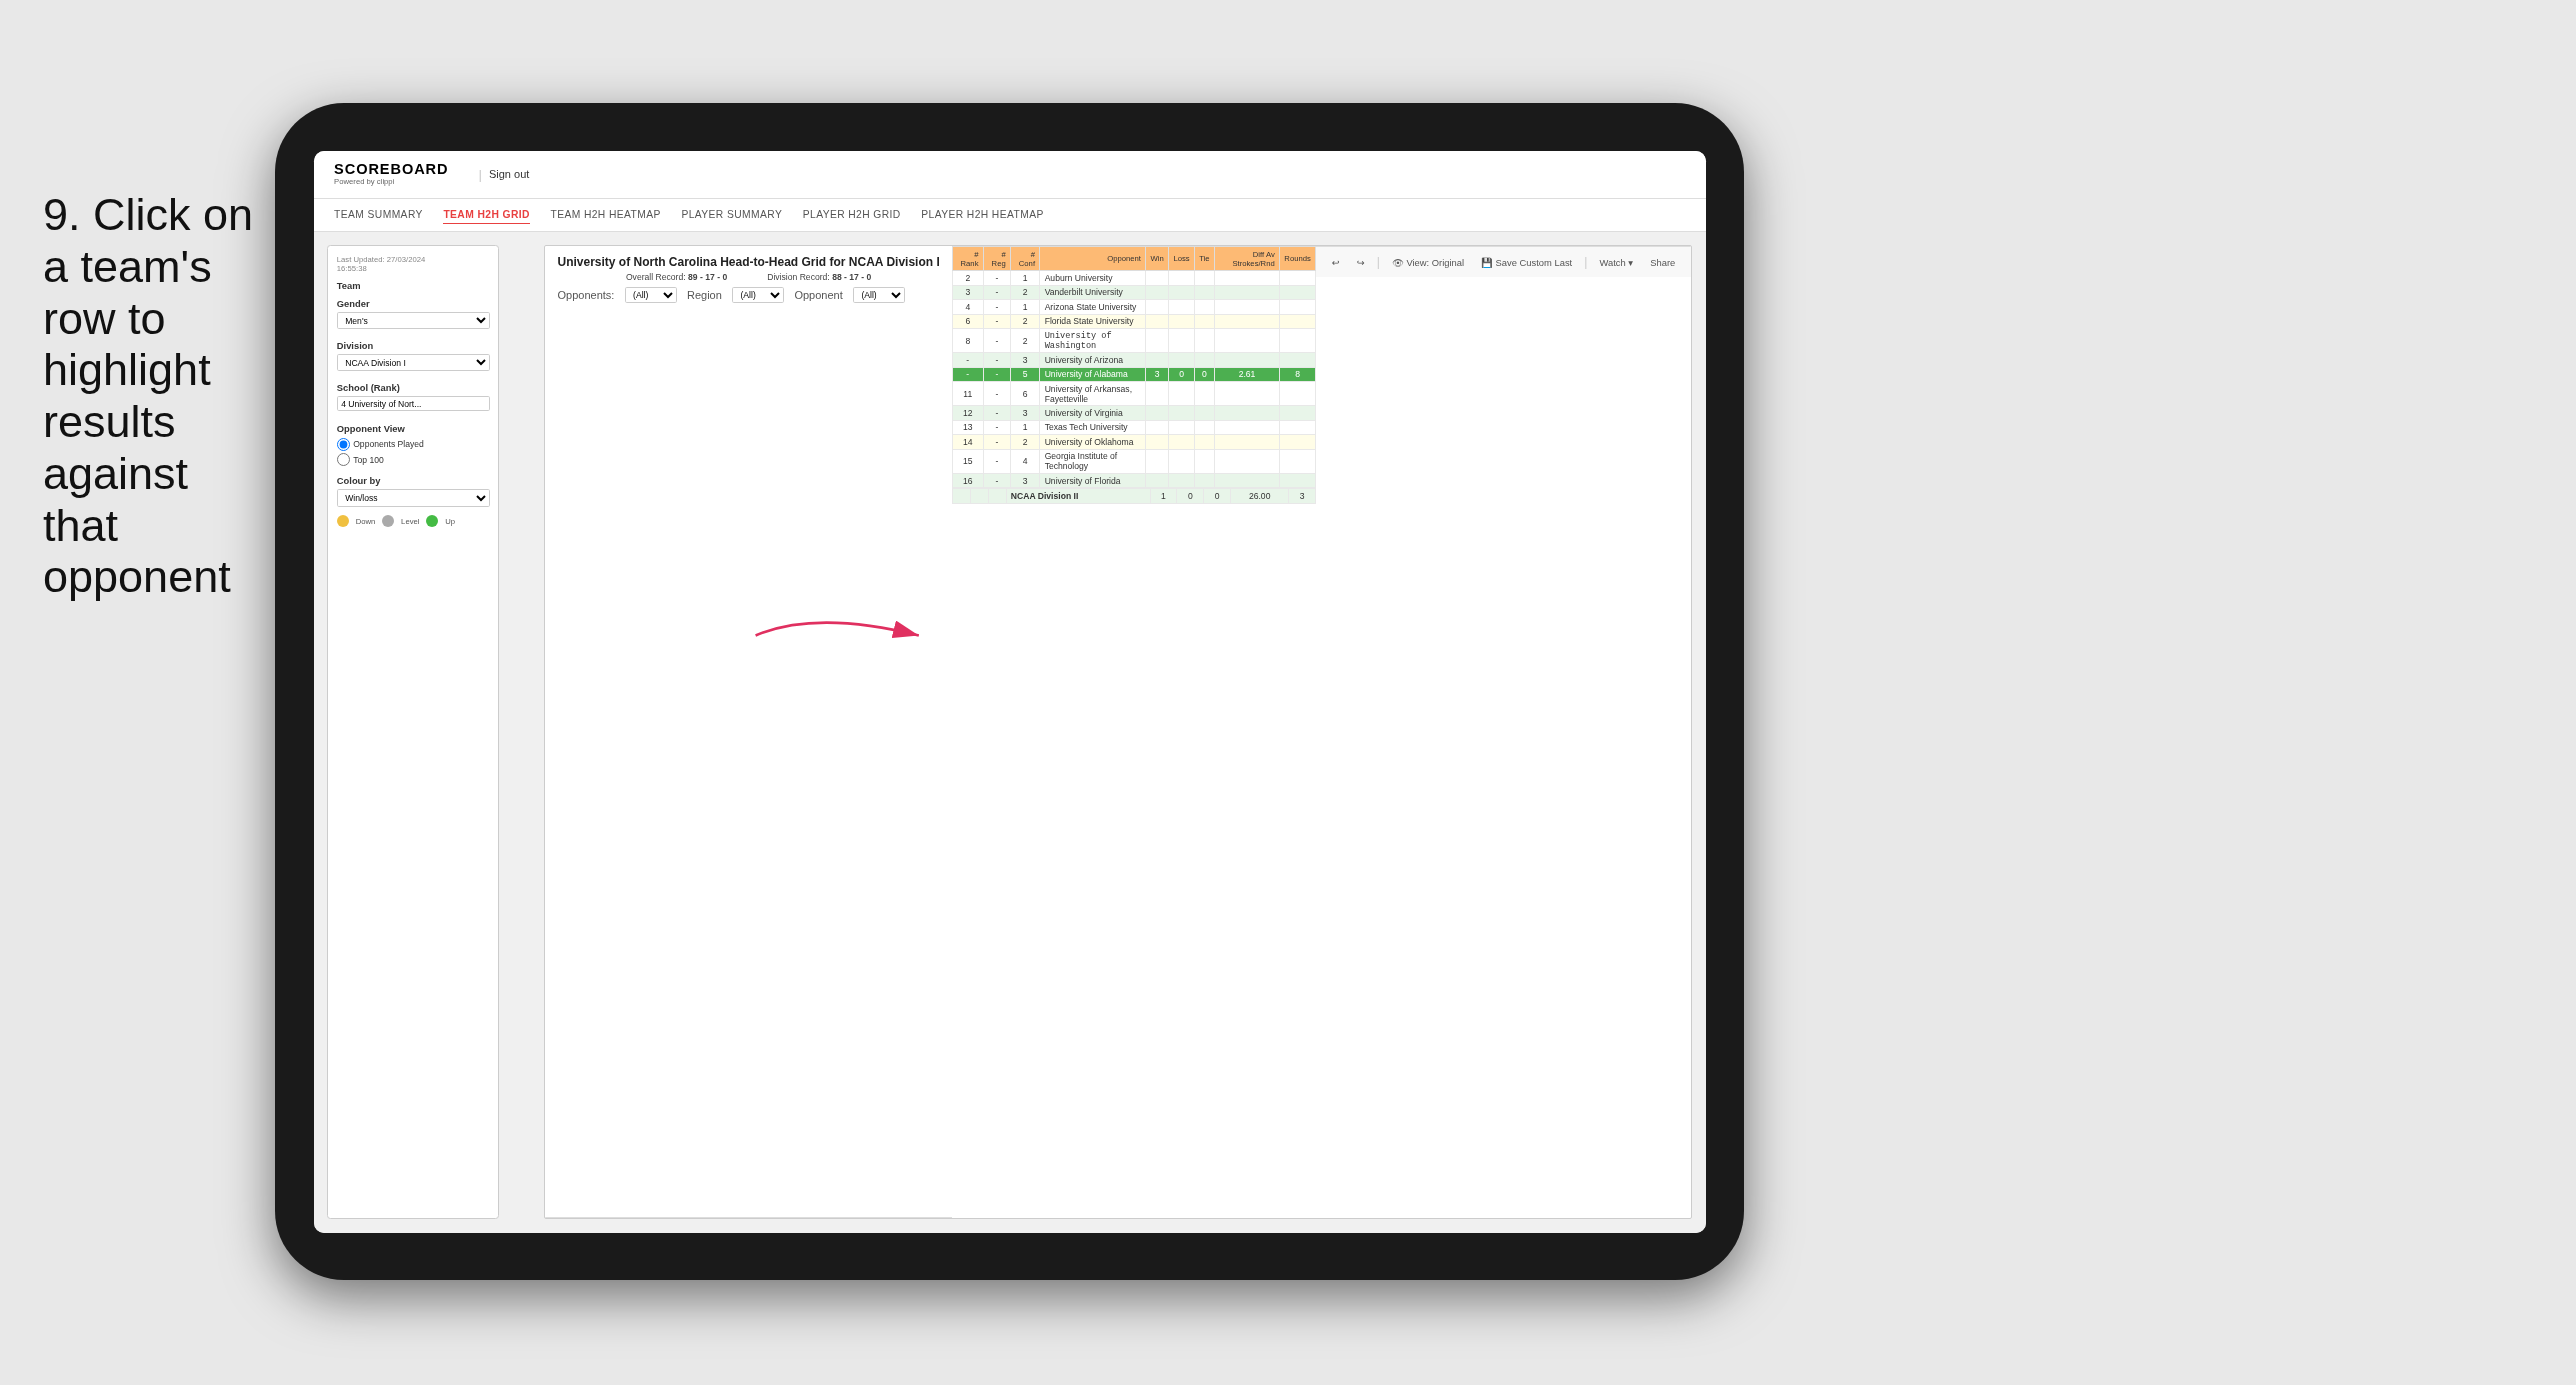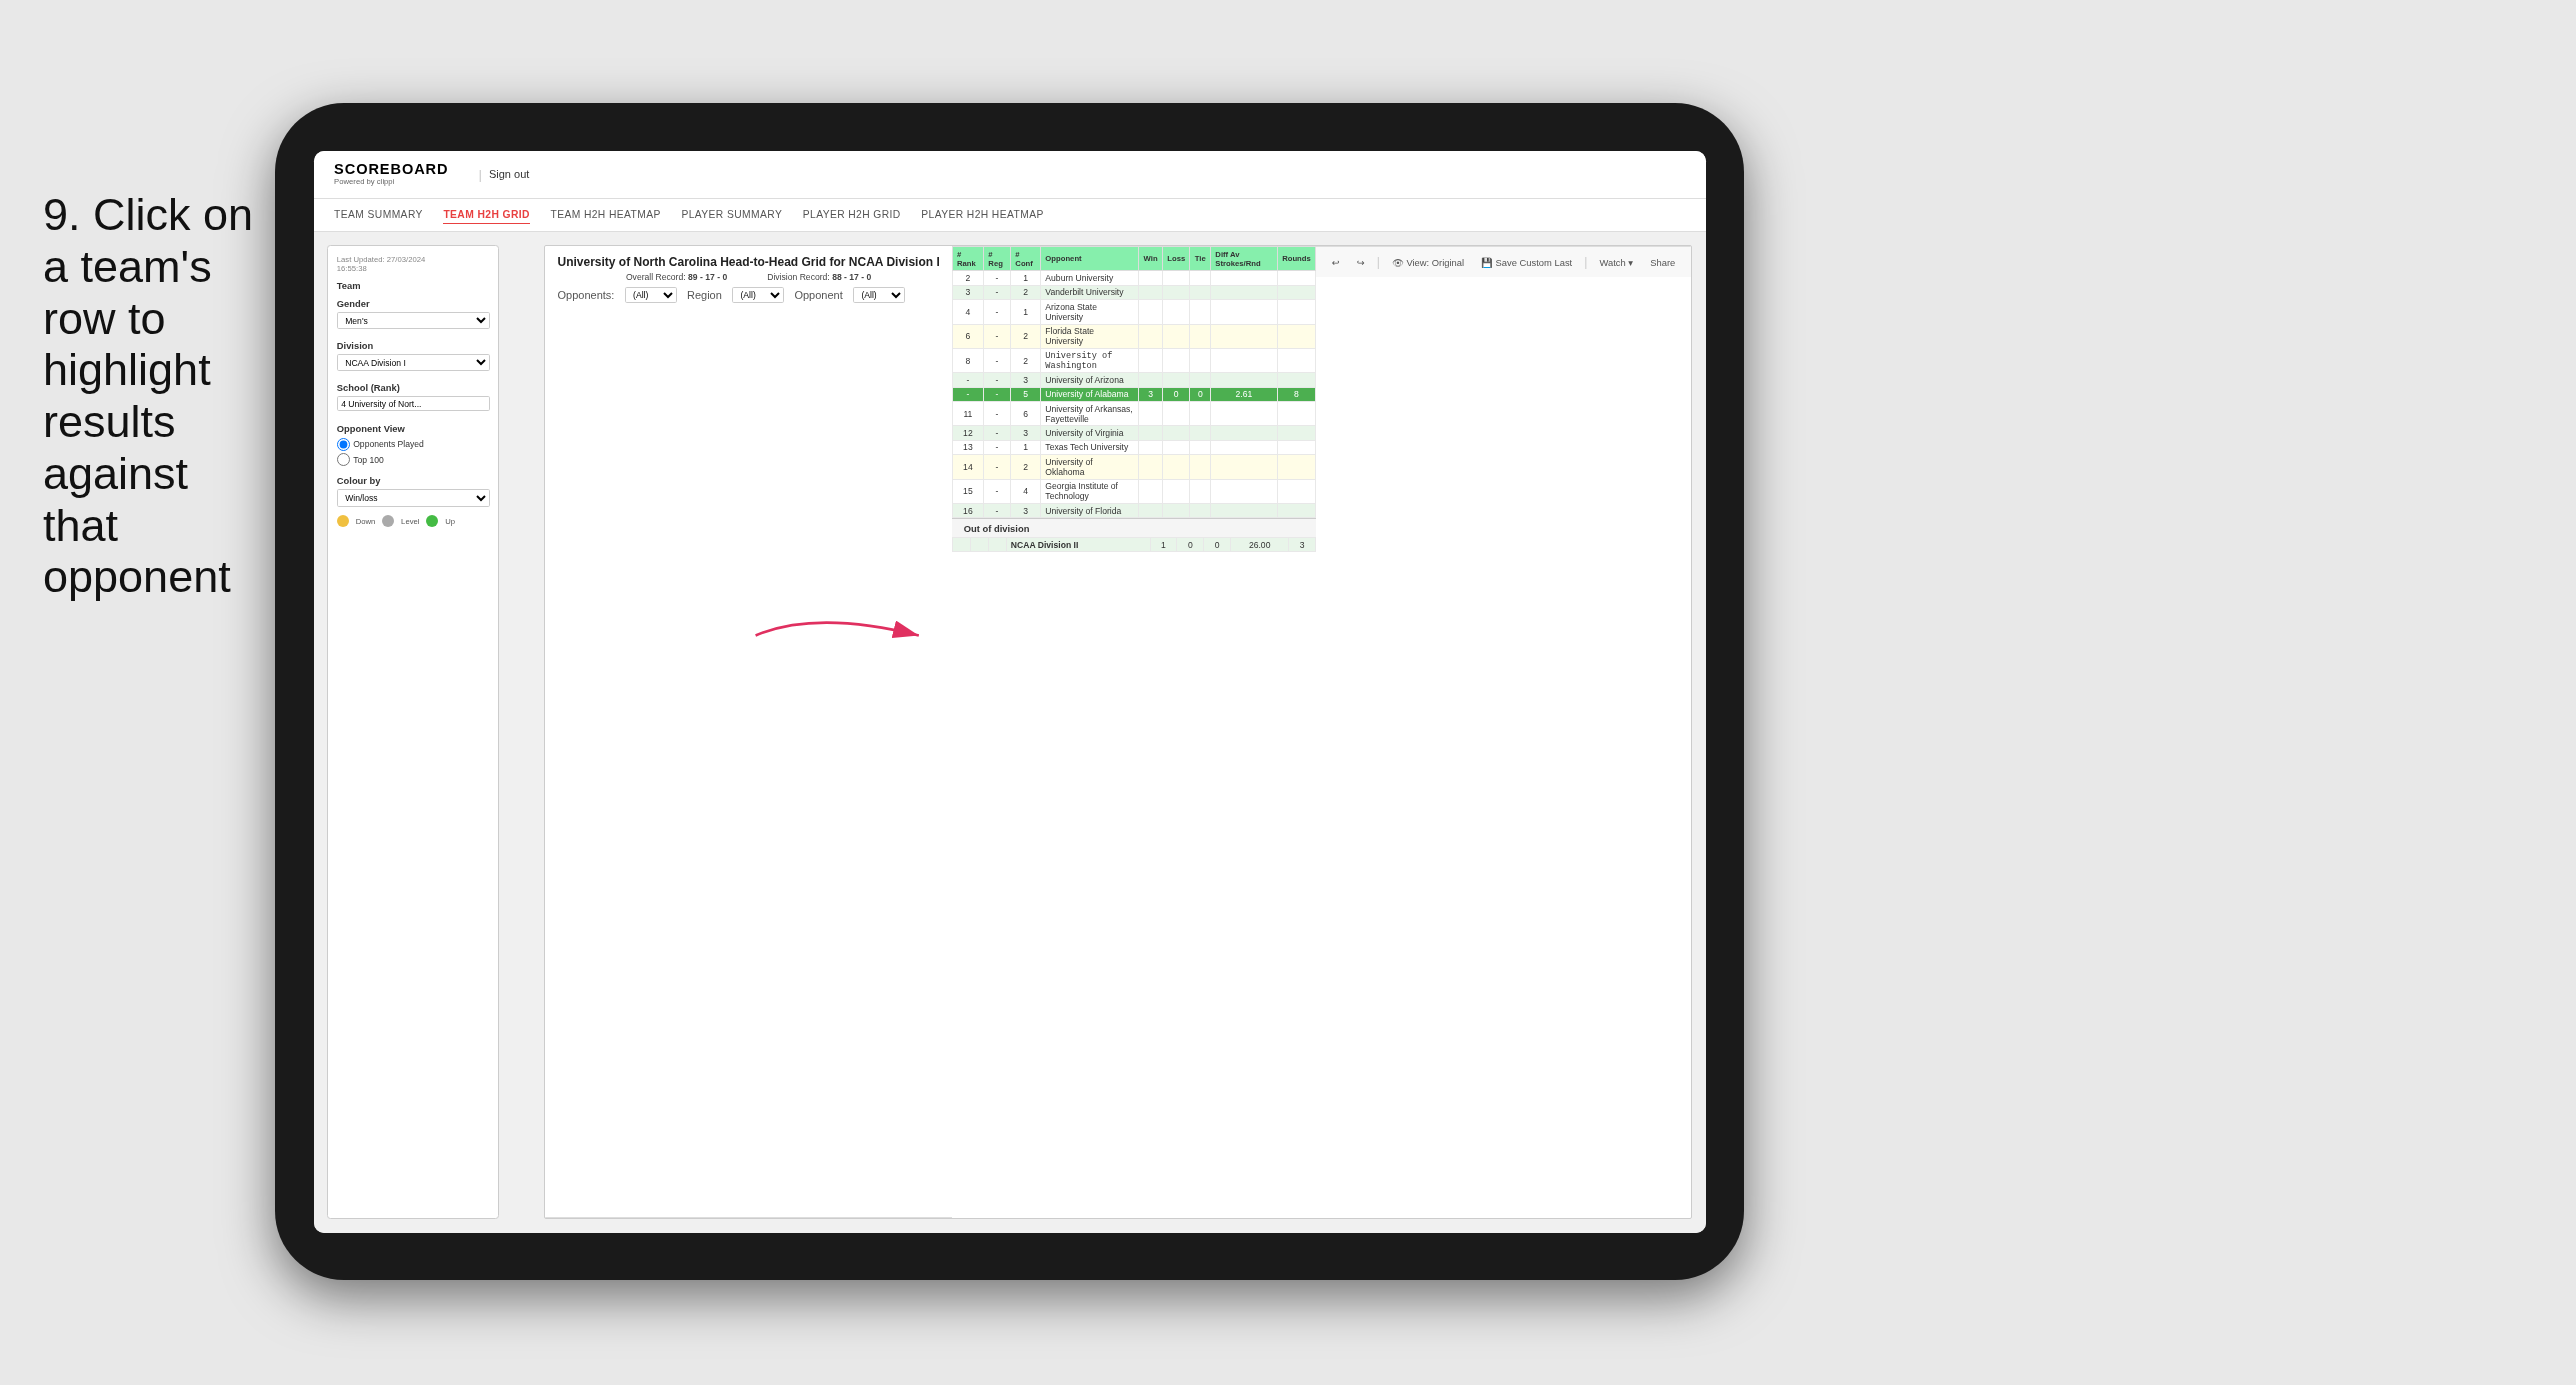--- a/index.html
+++ b/index.html
@@ -294,25 +294,25 @@
       overflow-x: hidden;
     }
 
     .data-table {
       width: 100%;
       border-collapse: collapse;
       font-size: 8.6px;
     }
 
     .data-table thead th {
-      background: #86efac;
+      background: #fdba74;
       border: 0.9px solid #ddd;
       padding: 2.6px 4.3px;
-      text-align: left;
-      font-weight: 700;
+      text-align: right;
+      font-weight: 400;
       color: #333;
       font-size: 7.7px;
       position: sticky;
       top: 0;
     }
 
     .data-table tbody td {
       border: 0.9px solid #e8e8e8;
       padding: 1.7px 4.3px;
       text-align: center;
@@ -636,21 +636,20 @@
                   <td style="text-align: left;">University of Florida</td>
                   <td></td>
                   <td></td>
                   <td></td>
                   <td></td>
                   <td></td>
                 </tr>
               </tbody>
           </table>
 
-          <div class="out-of-division-header">Out of division</div>
           <table class="data-table">
             <tbody id="out-of-div-body">
             <tr style="background: rgb(232, 245, 233);">
                   <td></td>
                   <td></td>
                   <td></td>
                   <td style="text-align: left; font-weight: 600;">NCAA Division II</td>
                   <td>1</td>
                   <td>0</td>
                   <td>0</td>

